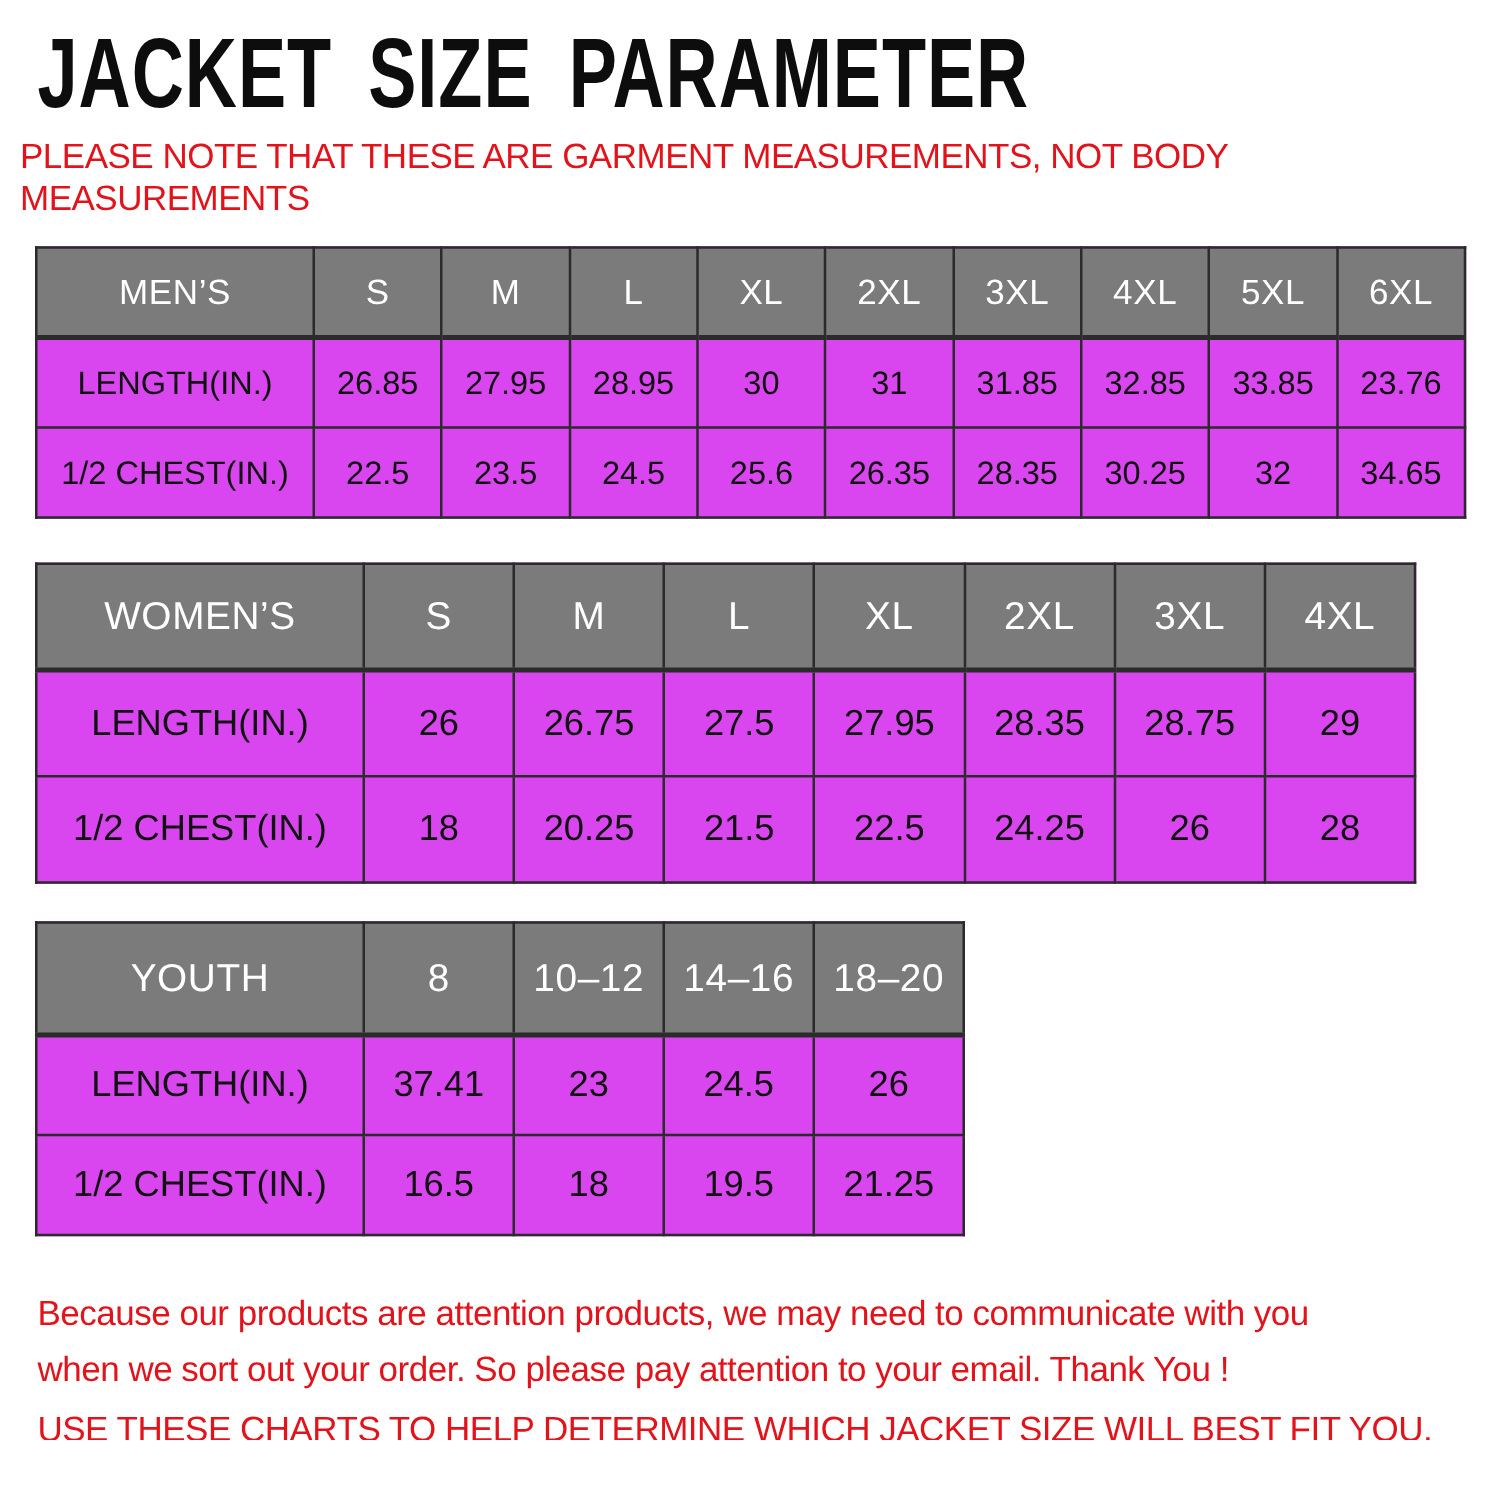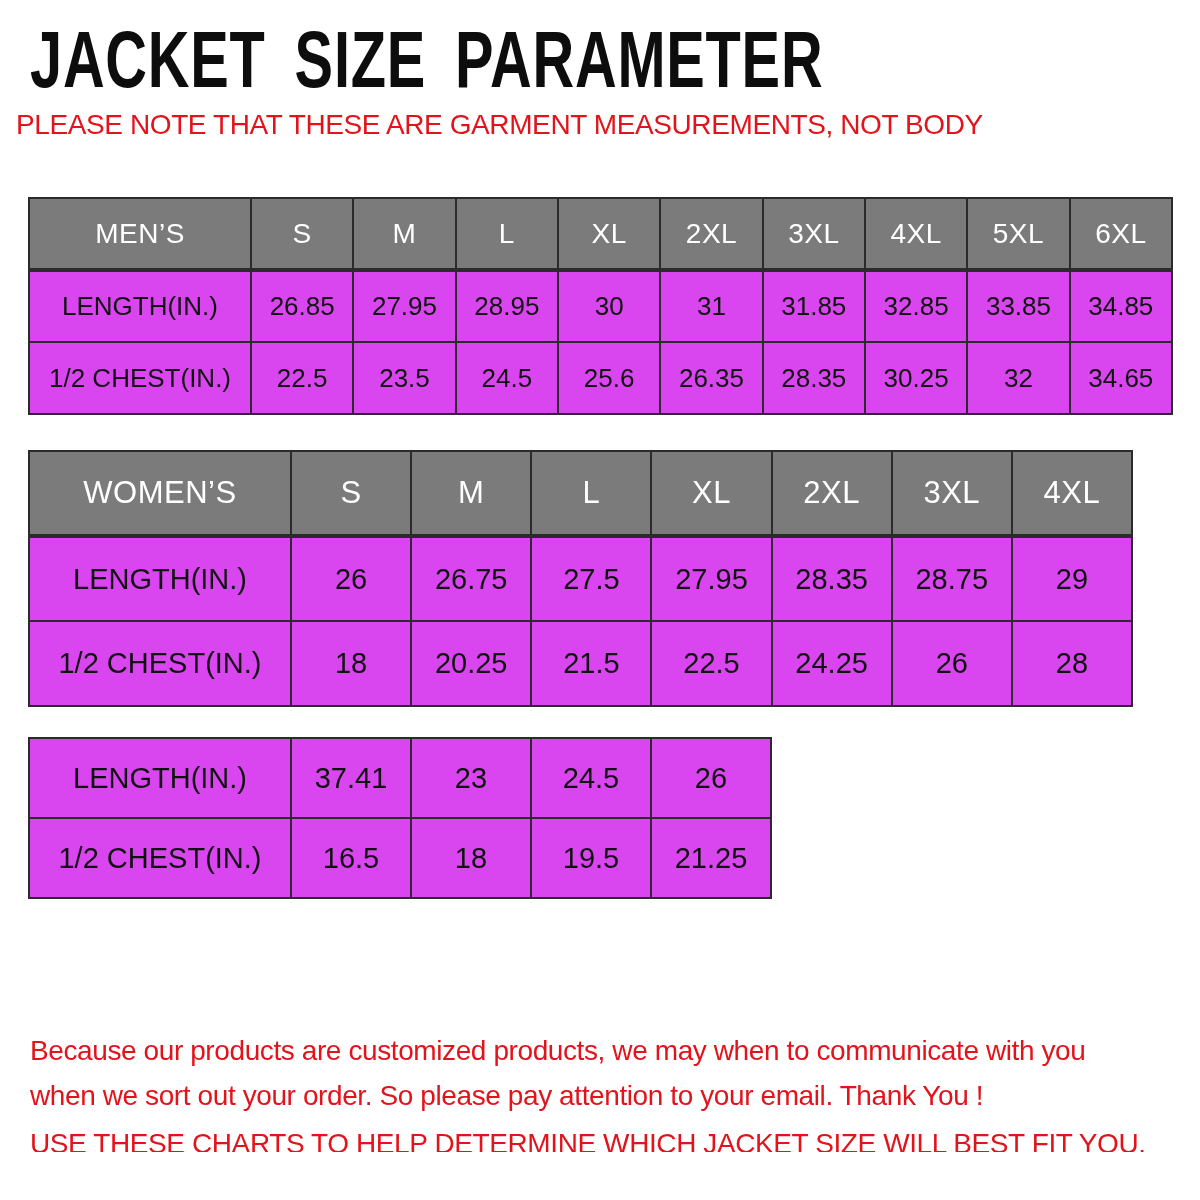--- a/index.html
+++ b/index.html
@@ -106,20 +106,21 @@
 </style>
 </head>
 <body>
 
 <div class="page">
 
   <h1 class="title">JACKET SIZE PARAMETER</h1>
 
   <div class="note">
     <div>PLEASE NOTE THAT THESE ARE GARMENT MEASUREMENTS, NOT BODY</div>
+    <div>MEASUREMENTS</div>
   </div>
 
   <table class="t-men">
     <colgroup>
       <col class="col-label">
         <col>
         <col>
         <col>
         <col>
         <col>
@@ -144,21 +145,21 @@
     <tr>
       <th class="rowlabel">LENGTH(IN.)</th>
       <td>26.85</td>
       <td>27.95</td>
       <td>28.95</td>
       <td>30</td>
       <td>31</td>
       <td>31.85</td>
       <td>32.85</td>
       <td>33.85</td>
-      <td>34.85</td>
+      <td>23.76</td>
     </tr>
     <tr>
       <th class="rowlabel">1/2 CHEST(IN.)</th>
       <td>22.5</td>
       <td>23.5</td>
       <td>24.5</td>
       <td>25.6</td>
       <td>26.35</td>
       <td>28.35</td>
       <td>30.25</td>
@@ -215,37 +216,44 @@
 
   <table class="t-youth">
     <colgroup>
       <col class="col-label">
         <col>
         <col>
         <col>
         <col>
     </colgroup>
     <tbody>
+        <tr class="head">
+      <th>YOUTH</th>
+      <th>8</th>
+      <th>10–12</th>
+      <th>14–16</th>
+      <th>18–20</th>
+    </tr>
     <tr>
       <th class="rowlabel">LENGTH(IN.)</th>
       <td>37.41</td>
       <td>23</td>
       <td>24.5</td>
       <td>26</td>
     </tr>
     <tr>
       <th class="rowlabel">1/2 CHEST(IN.)</th>
       <td>16.5</td>
       <td>18</td>
       <td>19.5</td>
       <td>21.25</td>
     </tr>
   </tbody>
     </table>
 
   <div class="footer-para">
-    <div>Because our products are customized products, we may when to communicate with you</div>
+    <div>Because our products are attention products, we may need to communicate with you</div>
     <div>when we sort out your order. So please pay attention to your email. Thank You !</div>
   </div>
 
   <div class="footer-final">USE THESE CHARTS TO HELP DETERMINE WHICH JACKET SIZE WILL BEST FIT YOU.</div>
 
 </div>
 
 </body></html>

